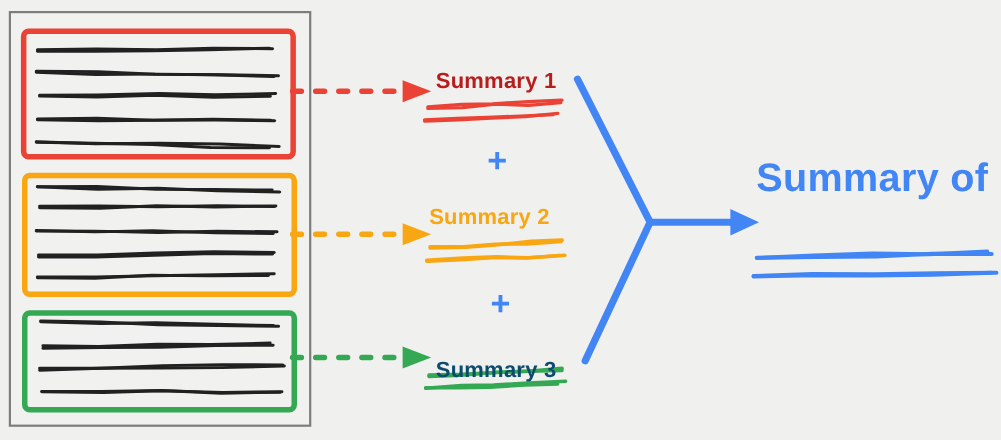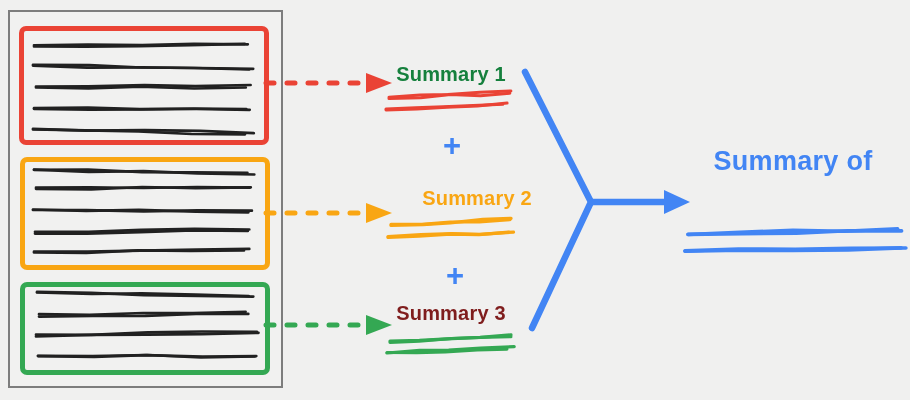--- a/index.html
+++ b/index.html
@@ -19,33 +19,33 @@
   .chunk-box.c3 { left:18px; top:280px; width:250px; height:93px;  }
 
   .ink-layer { position:absolute; left:0; top:0; width:910px; height:400px; pointer-events:none; }
 
   .summary-label {
     position:absolute; width:130px; text-align:center;
     font-size:20px; font-weight:700; line-height:24px; letter-spacing:0.2px;
     white-space:nowrap;
   }
   .summary-label.s1 { left:386px; top:62px;  }
-  .summary-label.s2 { left:412px; top:186px;text-align:center; }
+  .summary-label.s2 { left:380px; top:186px;text-align:center; }
   .summary-label.s3 { left:386px; top:301px; }
 
   .plus-sign {
     position:absolute; width:44px; text-align:center;
     font-size:31px; font-weight:700; line-height:30px;
   }
   .plus-sign.p1 { left:430px; top:131px; }
   .plus-sign.p2 { left:433px; top:261px; }
 
   .result-label {
     position:absolute; left:684px; top:143px; width:218px; text-align:center;
-    font-size:27px; font-weight:700; line-height:37px; letter-spacing:0.3px;
+    font-size:36px; font-weight:700; line-height:37px; letter-spacing:0.3px;
     white-space:nowrap;
   }
 </style>
 </head>
 <body>
 
 <div class="stage" style="background: rgb(240, 240, 239);">
 
   <div class="doc-frame">
     <div class="chunk-box c1" style="left: 9px; top: 14px; border-color: rgb(234, 67, 53);"></div>
@@ -102,23 +102,23 @@
       <path d="M387.0 352.5 L416.8 352.6 L445.3 352.0 L477.2 349.9 L506.9 349.1" stroke="#34A853" stroke-width="3.2" fill="none" stroke-linecap="round" stroke-linejoin="round"></path>
       <path d="M688.0 234.4 L742.3 233.6 L796.4 233.3 L847.8 230.7 L901.6 230.9" stroke="#4285F4" stroke-width="3.6" fill="none" stroke-linecap="round" stroke-linejoin="round"></path>
       <path d="M688.0 234.5 L740.0 232.2 L792.9 230.4 L844.4 231.2 L897.6 228.7" stroke="#4285F4" stroke-width="3.6" fill="none" stroke-linecap="round" stroke-linejoin="round"></path>
       <path d="M685.0 250.9 L738.5 249.0 L795.2 249.3 L850.2 248.3 L905.9 248.0" stroke="#4285F4" stroke-width="3.6" fill="none" stroke-linecap="round" stroke-linejoin="round"></path>
       <path d="M685.0 251.3 L739.5 250.2 L792.3 250.5 L848.2 249.9 L901.1 247.9" stroke="#4285F4" stroke-width="3.6" fill="none" stroke-linecap="round" stroke-linejoin="round"></path>
       <path d="M525 72 L591 202 L532 328" stroke="#4285F4" stroke-width="6.5" fill="none" stroke-linecap="round" stroke-linejoin="round"></path>
       <path d="M591 202 L666 202" stroke="#4285F4" stroke-width="6.5" stroke-linecap="round"></path>
       <path d="M690 202 L664 190 L664 214 Z" fill="#4285F4"></path>
     </svg>
 
-  <div class="summary-label s1" style="color: #15803d;">Summary 1</div>
+  <div class="summary-label s1" style="color: #b91c1c;">Summary 1</div>
   <div class="summary-label s2" style="color: rgb(249, 166, 19);">Summary 2</div>
-  <div class="summary-label s3" style="color: #7f1d1d;">Summary 3</div>
+  <div class="summary-label s3" style="color: #0c4a6e; margin-top: 24px;">Summary 3</div>
 
   <div class="plus-sign p1" style="color: rgb(66, 133, 244);">+</div>
   <div class="plus-sign p2" style="color: rgb(66, 133, 244);">+</div>
 
   <div class="result-label" style="color: rgb(66, 133, 244);">
     <div>Summary of</div>
   </div>
 
 </div>
 

